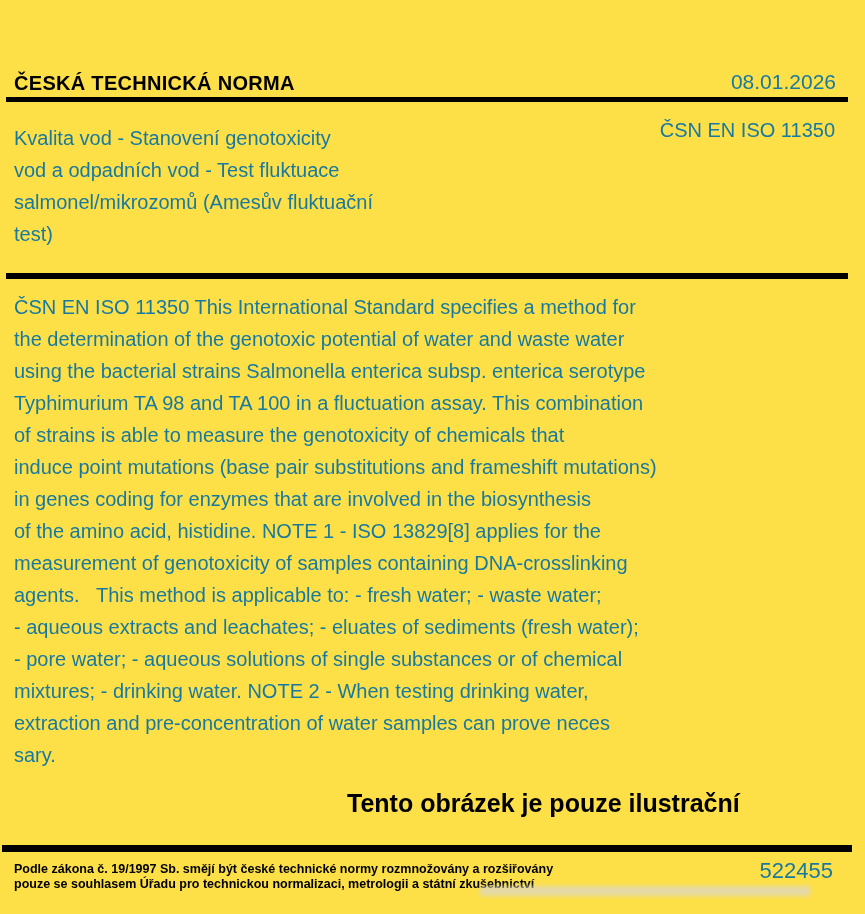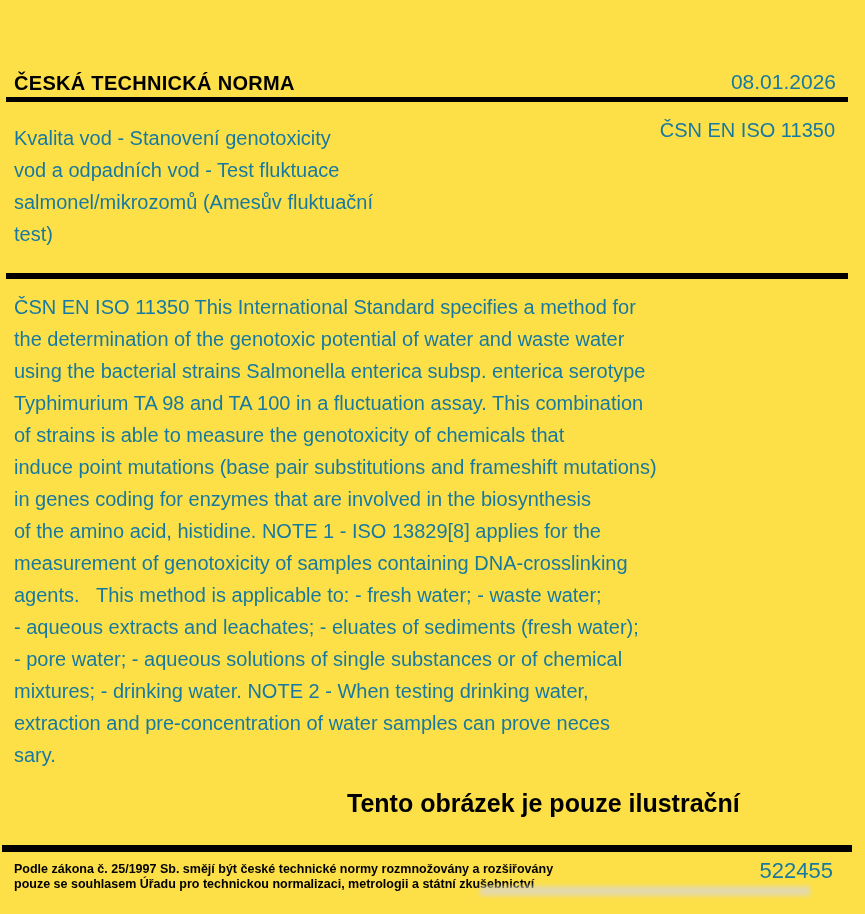--- a/index.html
+++ b/index.html
@@ -151,21 +151,21 @@
 - pore water; - aqueous solutions of single substances or of chemical
 mixtures; - drinking water. NOTE 2 - When testing drinking water,
 extraction and pre-concentration of water samples can prove neces
 sary.</div>
 
   <div class="illustration-note">Tento obrázek je pouze ilustrační</div>
 
   <div class="rule rule-footer"></div>
 
   <div class="legal">
-    <div>Podle zákona č. 25/1997 Sb. smějí být české technické normy rozmnožovány a rozšiřovány</div>
+    <div>Podle zákona č. 19/1997 Sb. smějí být české technické normy rozmnožovány a rozšiřovány</div>
     <div>pouze se souhlasem Úřadu pro technickou normalizaci, metrologii a státní zkušebnictví</div>
   </div>
 
   <div class="catalog-number">522455</div>
 
   <div class="scan-artifact"></div>
 
 </div>
 
 </body></html>

